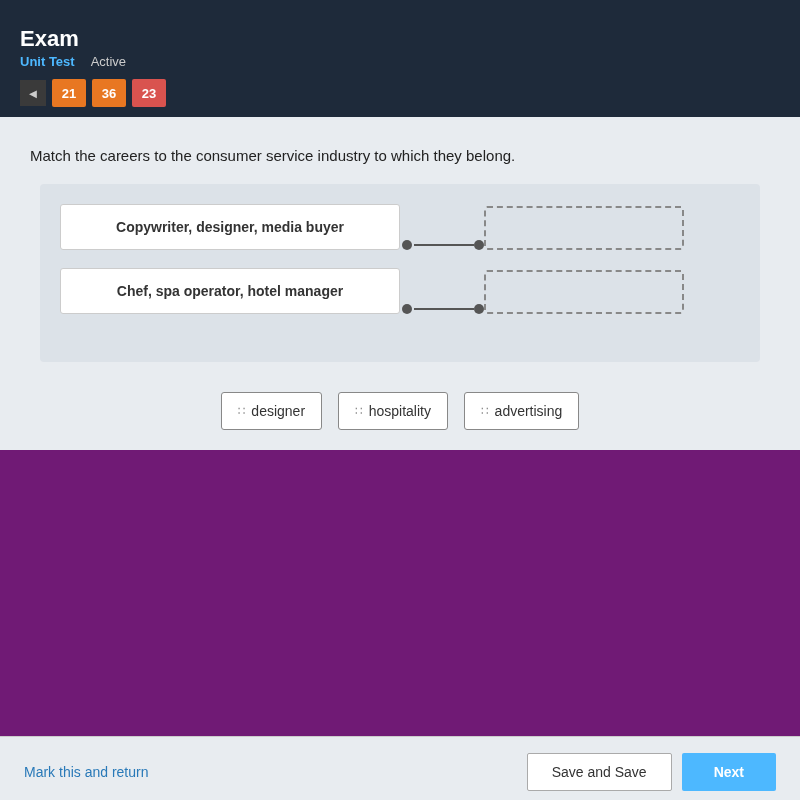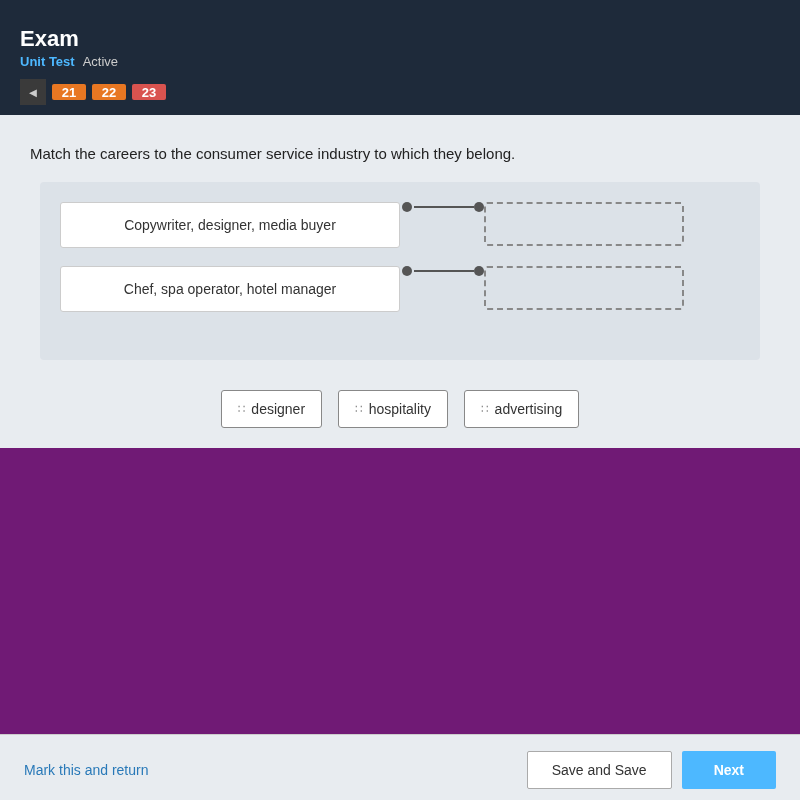--- a/index.html
+++ b/index.html
@@ -17,21 +17,21 @@
       padding: 26px 20px 10px 20px;
     }
     .header-title {
       color: #ffffff;
       font-size: 22px;
       font-weight: bold;
       margin-bottom: 2px;
     }
     .header-sub {
       display: flex;
-      gap: 8px;
+      gap: 16px;
       font-size: 13px;
       margin-bottom: 10px;
     }
     .header-sub .unit-test {
       color: #4db8ff;
       font-weight: bold;
     }
     .header-sub .active {
       color: #cccccc;
     }
@@ -47,21 +47,21 @@
       width: 26px;
       height: 26px;
       cursor: pointer;
       font-size: 13px;
       display: flex;
       align-items: center;
       justify-content: center;
     }
     .nav-btn {
       width: 34px;
-      height: 16px;
+      height: 28px;
       border: none;
       color: white;
       font-weight: bold;
       font-size: 13px;
       cursor: pointer;
       display: flex;
       align-items: center;
       justify-content: center;
       border-radius: 2px;
     }
@@ -91,22 +91,23 @@
     .matching-container {
       background: #dce2e8;
       border-radius: 4px;
       padding: 20px 20px 30px 20px;
       margin: 0 10px;
       position: relative;
     }
 
     .match-row {
       display: flex;
-      align-items: flex-start;
+      align-items: flex-end;
       margin-bottom: 18px;
+      font-weight: bold;
     }
 
     .match-left {
       background: #ffffff;
       border: 1px solid #ccc;
       border-radius: 3px;
       padding: 14px 20px;
       width: 340px;
       font-size: 14px;
       color: #333;
@@ -228,21 +229,21 @@
 
 <div class="header">
   <div class="header-title">Exam</div>
   <div class="header-sub">
     <span class="unit-test">Unit Test</span>
     <span class="active">Active</span>
   </div>
   <div class="nav-bar">
     <button class="nav-arrow">◄</button>
     <button class="nav-btn orange">21</button>
-    <button class="nav-btn orange">22</button>
+    <button class="nav-btn orange">36</button>
     <button class="nav-btn red">23</button>
   </div>
 </div>
 
 <div class="main-content">
   <div class="question-area">
     <div class="question-text">Match the careers to the consumer service industry to which they belong.</div>
 
     <div class="matching-container">
 

